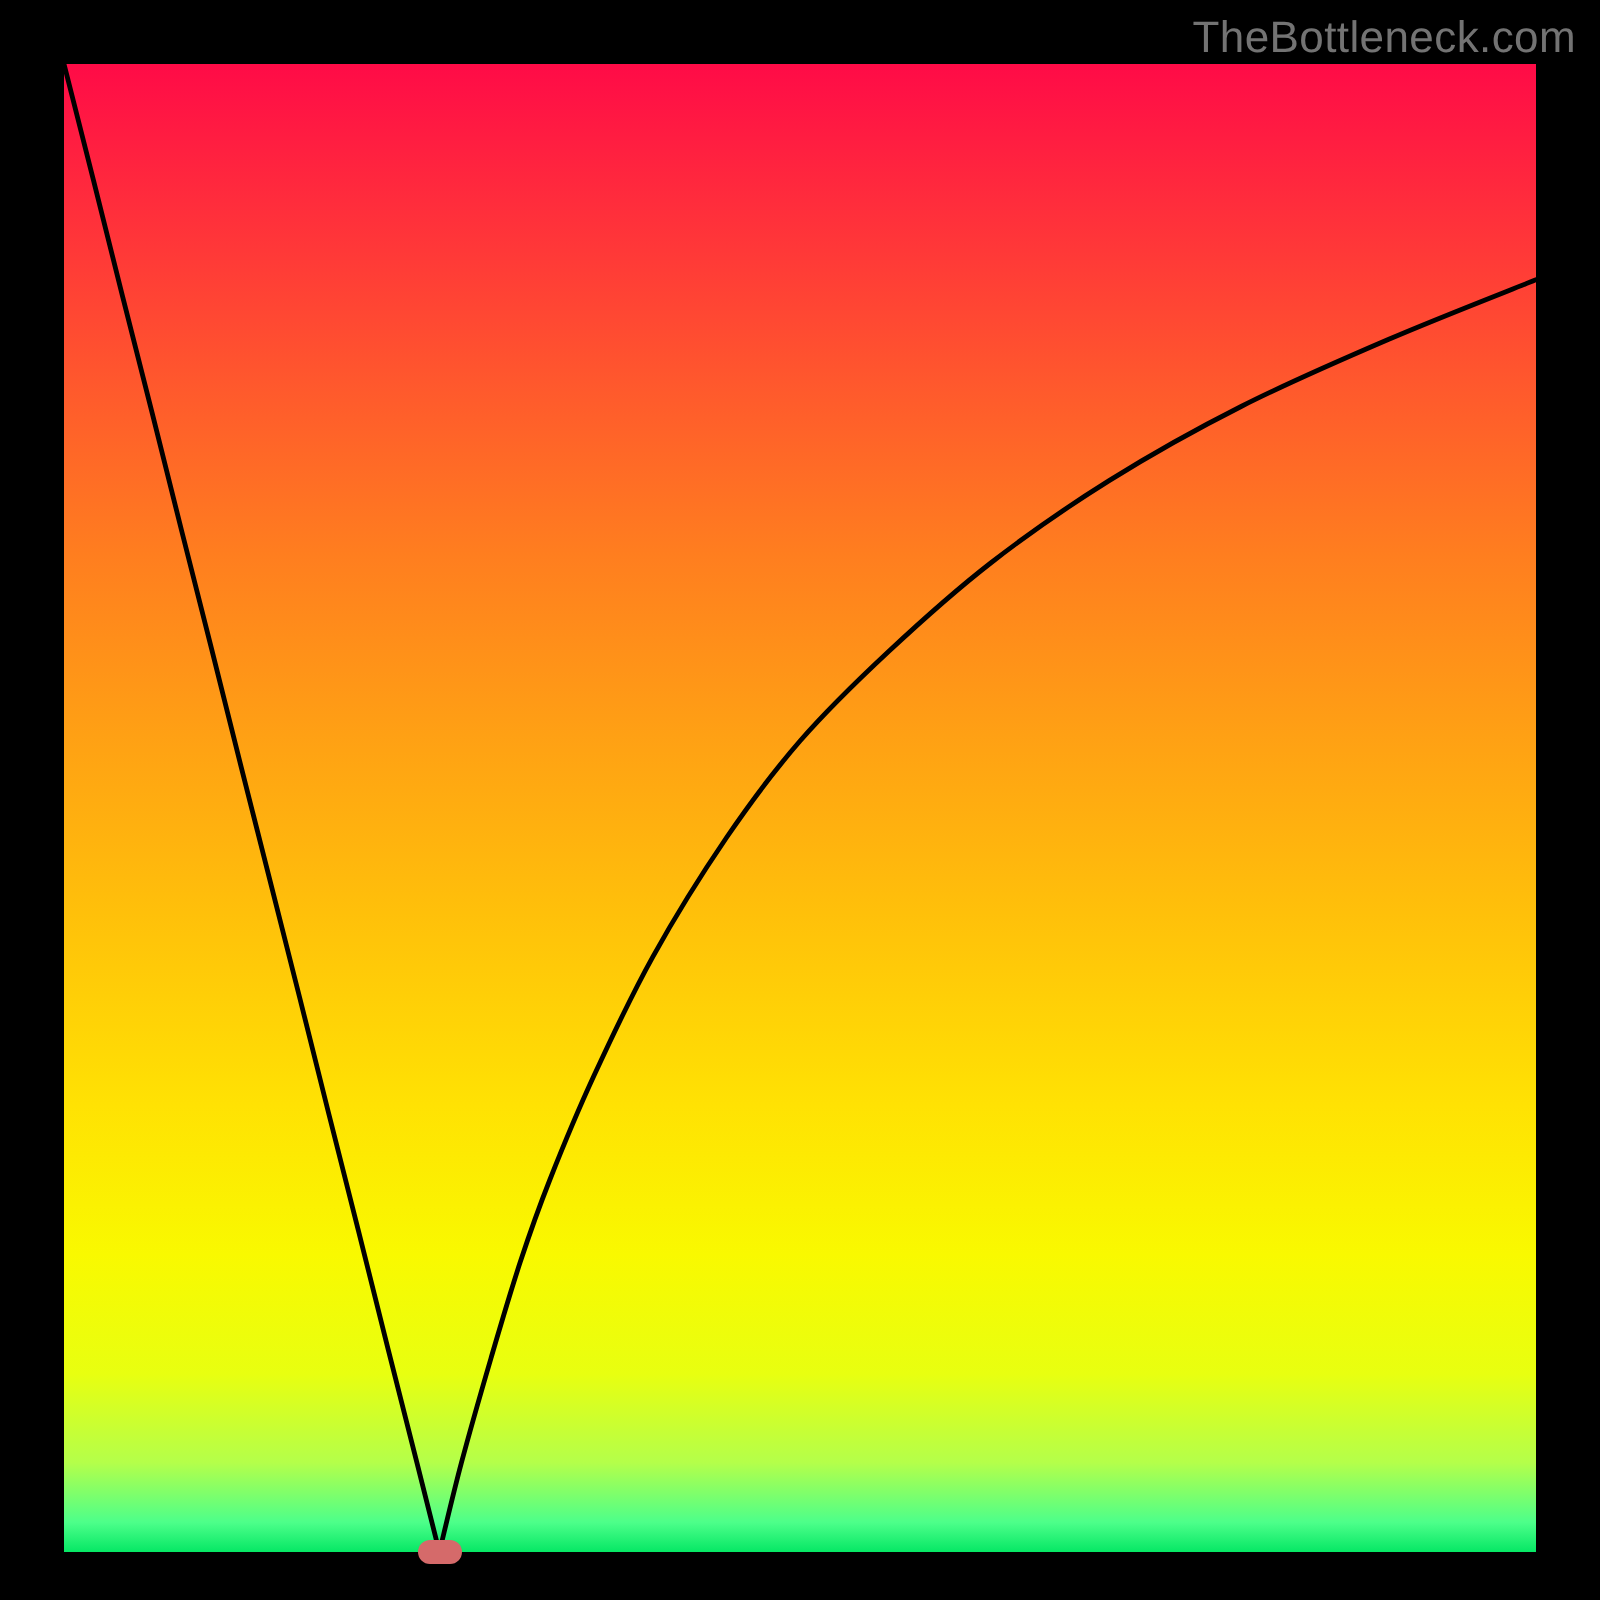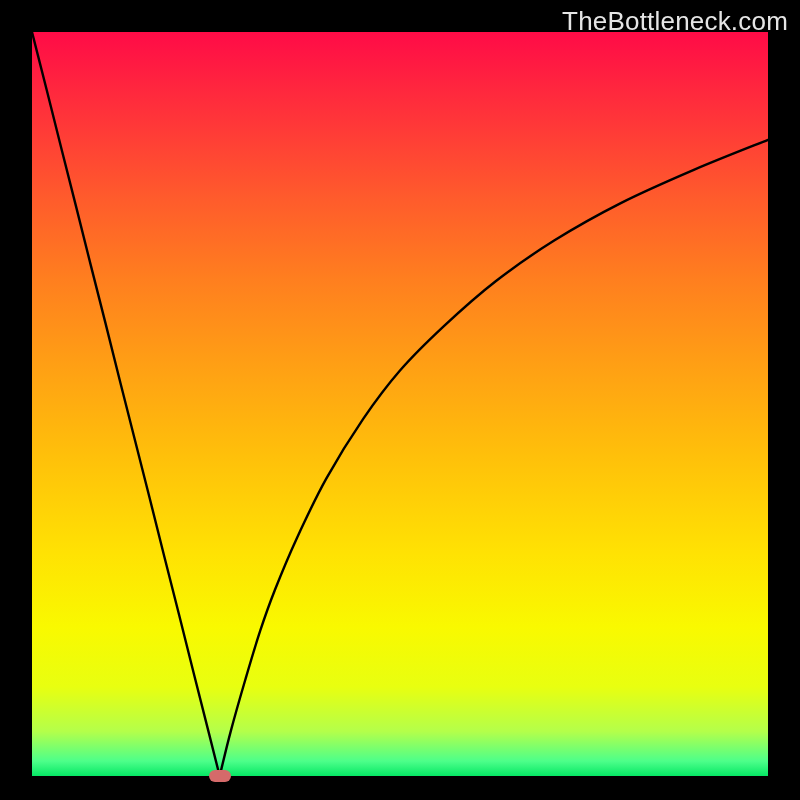--- a/index.html
+++ b/index.html
@@ -37,22 +37,22 @@
       #e8ff10 88%,
       #b4ff4a 94%,
       #4dff8a 98%,
       #06e765 100%
     );
   }
   .watermark {
     position: absolute;
     top: 6px;
     right: 12px;
-    color: #e5e5e5;
-    font-size: 26px;
+    color: #737373;
+    font-size: 22px;
     letter-spacing: 0.2px;
     user-select: none;
   }
   svg.curve {
     position: absolute;
     top: 0;
     left: 0;
   }
   .marker {
     position: absolute;

